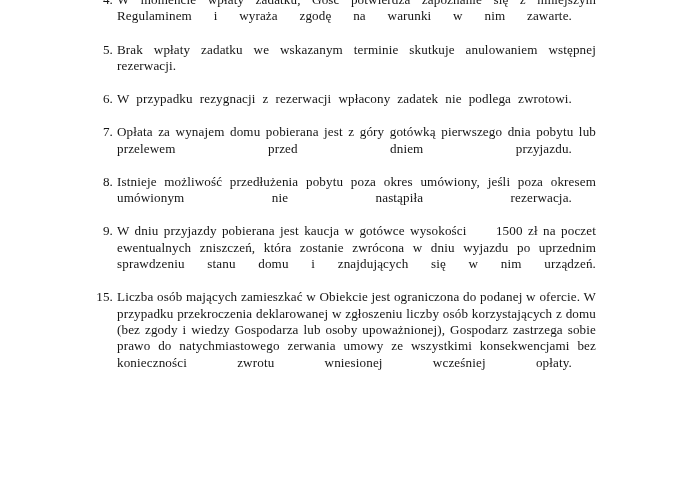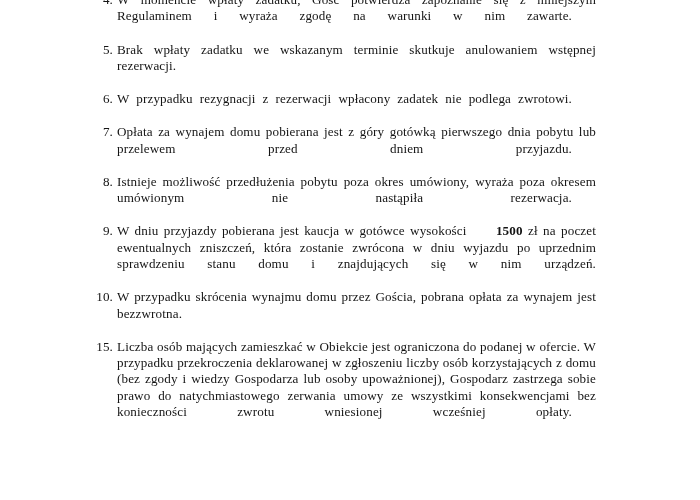--- a/index.html
+++ b/index.html
@@ -58,21 +58,21 @@
   ol.regulamin > li .txt {
     display: block;
   }
   
   ol.regulamin > li .txt::after {
     content: "";
     display: inline-block;
     width: 100%;
   }
   b.amt {
-    font-weight: bold;
+    font-weight: normal;
     margin-left: 24px;
   }
 </style>
 </head>
 <body>
 
 <div id="page">
   <div id="doc-body">
     <ol class="regulamin">
 
@@ -91,32 +91,28 @@
         <span class="txt"><span>W przypadku rezygnacji z rezerwacji wpłacony zadatek nie podlega zwrotowi.</span><b class="amt"></b><span></span></span>
       </li>
 
       <li>
         <span class="num">7.</span>
         <span class="txt"><span>Opłata za wynajem domu pobierana jest z góry gotówką pierwszego dnia pobytu lub przelewem przed dniem przyjazdu.</span><b class="amt"></b><span></span></span>
       </li>
 
       <li>
         <span class="num">8.</span>
-        <span class="txt"><span>Istnieje możliwość przedłużenia pobytu poza okres umówiony, wyraża poza okresem umówionym  nie nastąpiła rezerwacja.</span><b class="amt"></b><span></span></span>
+        <span class="txt"><span>Istnieje możliwość przedłużenia pobytu poza okres umówiony, jeśli poza okresem umówionym  nie nastąpiła rezerwacja.</span><b class="amt"></b><span></span></span>
       </li>
 
       <li>
         <span class="num">9.</span>
         <span class="txt"><span>W dniu przyjazdy pobierana jest kaucja w gotówce wysokości </span><b class="amt">1500</b><span> zł na poczet ewentualnych zniszczeń, która zostanie zwrócona w dniu wyjazdu po uprzednim sprawdzeniu stanu domu i znajdujących się w nim urządzeń.</span></span>
       </li>
 
-      <li>
-        <span class="num">10.</span>
-        <span class="txt"><span>W przypadku skrócenia wynajmu domu przez Gościa, pobrana opłata za wynajem jest bezzwrotna.</span><b class="amt"></b><span></span></span>
-      </li>
 
 
 
       <li>
         <span class="num">15.</span>
         <span class="txt"><span>Liczba osób mających zamieszkać w Obiekcie jest ograniczona do podanej w ofercie. W przypadku przekroczenia deklarowanej w zgłoszeniu liczby osób korzystających z domu (bez zgody i wiedzy Gospodarza lub osoby upoważnionej), Gospodarz zastrzega sobie prawo do natychmiastowego zerwania umowy ze wszystkimi konsekwencjami bez konieczności zwrotu wniesionej wcześniej opłaty.</span><b class="amt"></b><span></span></span>
       </li>
 
     </ol>
   </div>

